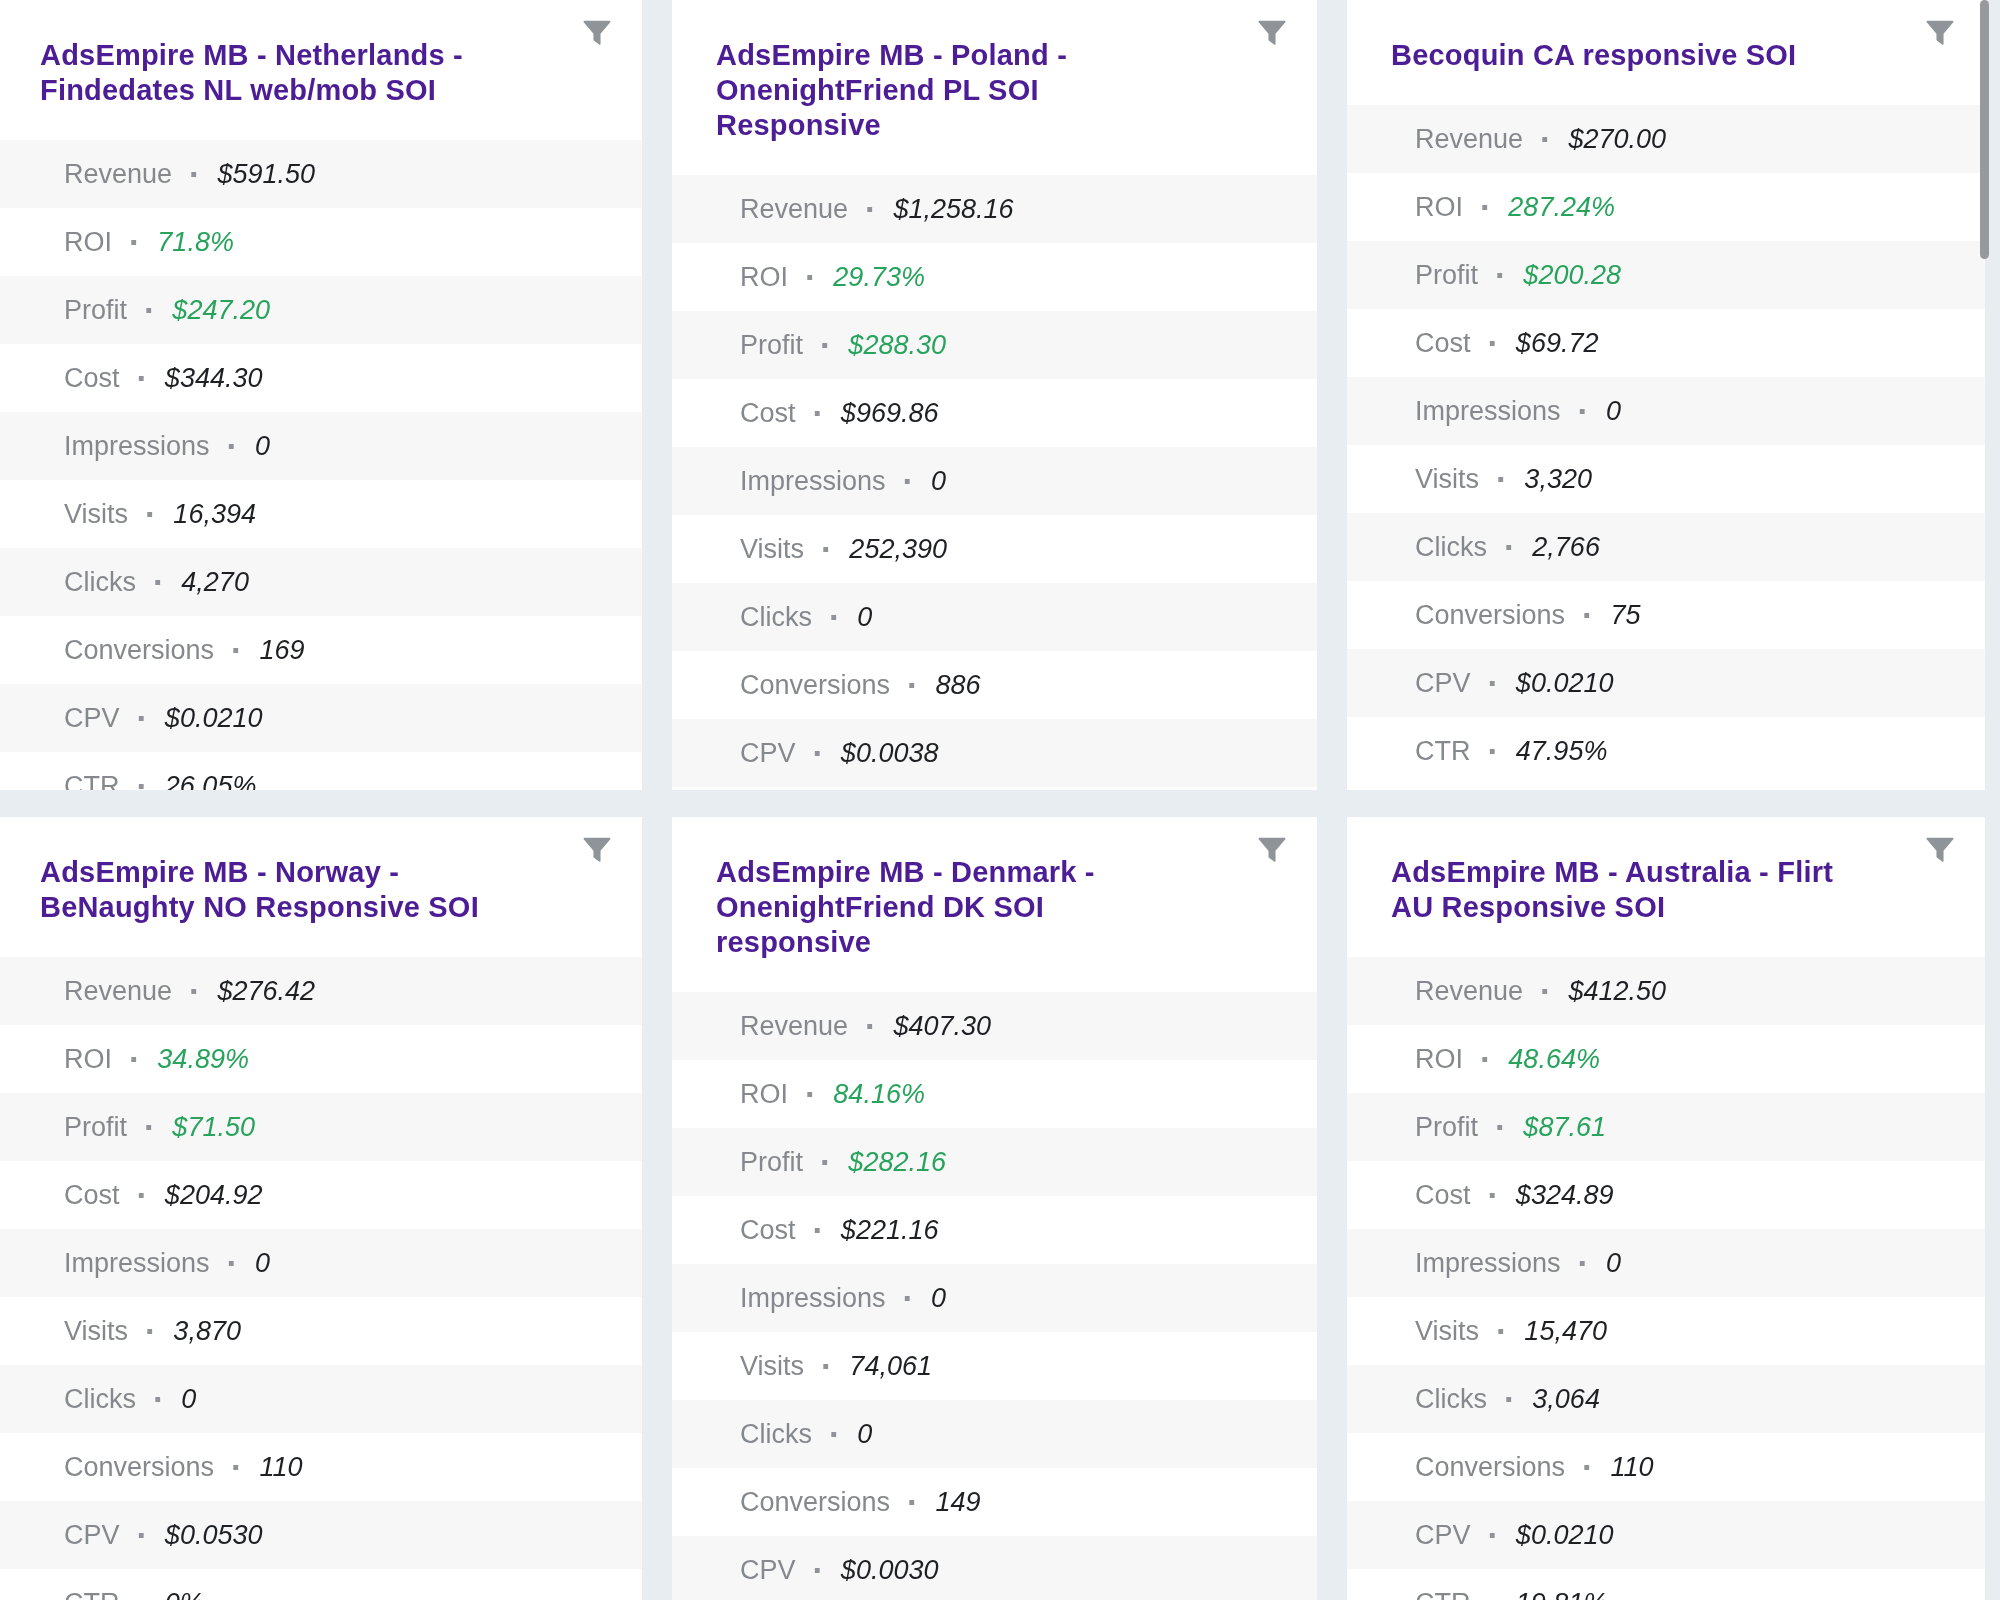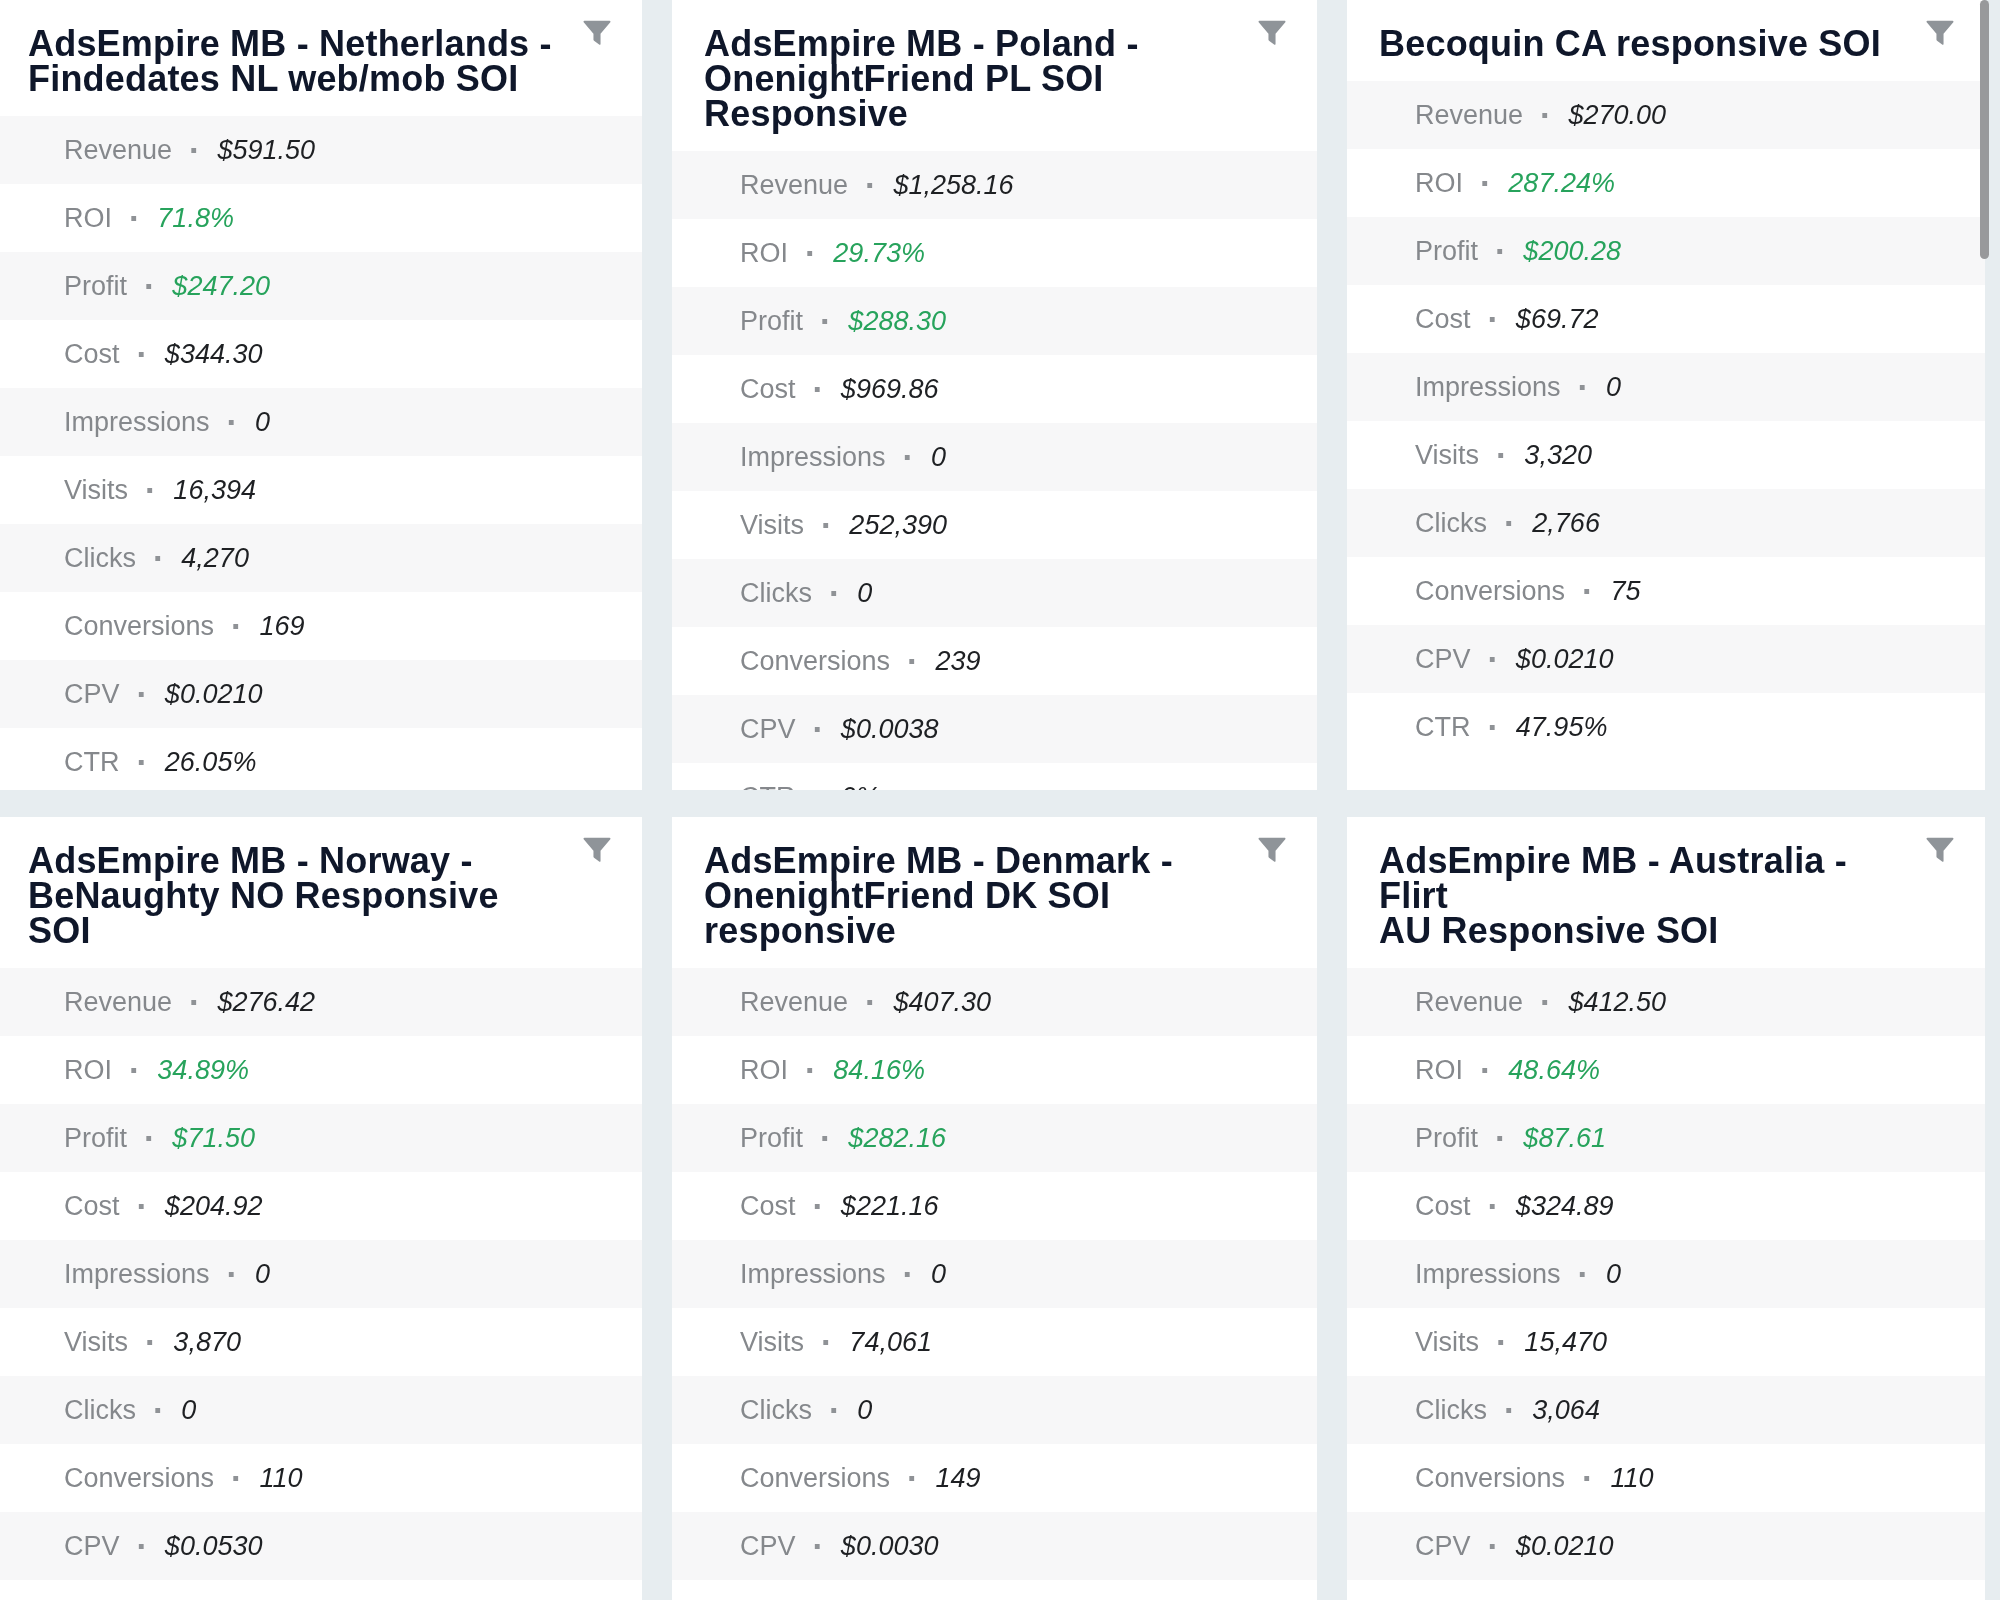--- a/index.html
+++ b/index.html
@@ -24,25 +24,25 @@
   .card {
     background: #ffffff;
     overflow: hidden;
     position: relative;
   }
   .card-header {
     position: relative;
     padding: 22px 84px 16px 28px;
   }
   .card-title {
-    margin: 4px;
-    font-size: 36px;
+    margin: 16px;
+    font-size: 29px;
     line-height: 35px;
     font-weight: 700;
-    color: #0f172a;
+    color: #4c1d95;
     letter-spacing: 0.2px;
     cursor: pointer;
   }
   .filter-btn {
     position: absolute;
     top: 16px;
     right: 28px;
     width: 34px;
     height: 34px;
     color: #8f9499;
@@ -198,21 +198,21 @@
           <span class="metric-value">252,390</span>
         </li>
         <li class="metric-row stripe">
           <span class="metric-label">Clicks</span>
           <span class="dot">·</span>
           <span class="metric-value">0</span>
         </li>
         <li class="metric-row">
           <span class="metric-label">Conversions</span>
           <span class="dot">·</span>
-          <span class="metric-value">239</span>
+          <span class="metric-value">886</span>
         </li>
         <li class="metric-row stripe">
           <span class="metric-label">CPV</span>
           <span class="dot">·</span>
           <span class="metric-value">$0.0038</span>
         </li>
         <li class="metric-row">
           <span class="metric-label">CTR</span>
           <span class="dot">·</span>
           <span class="metric-value">0%</span>

